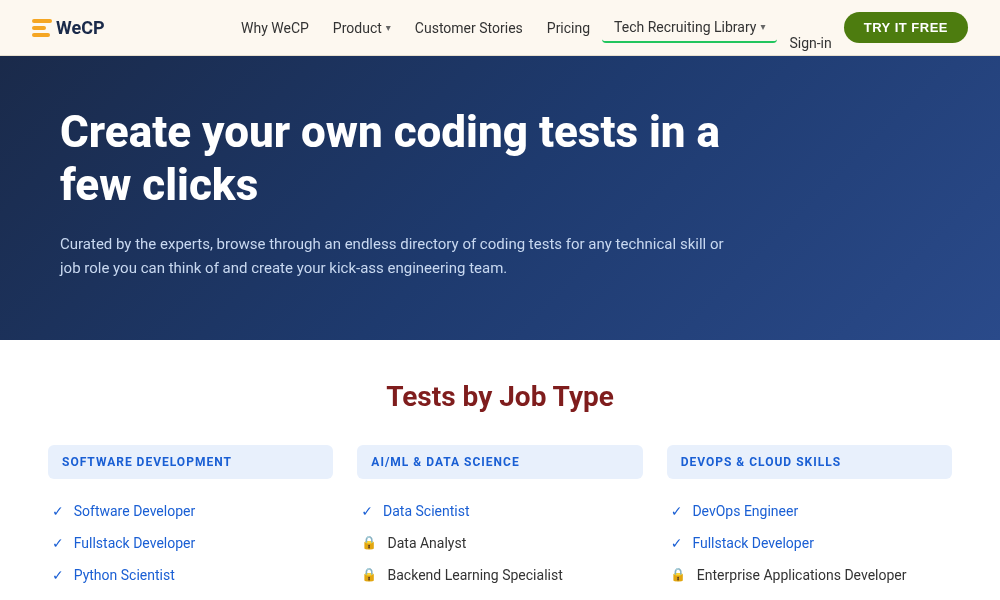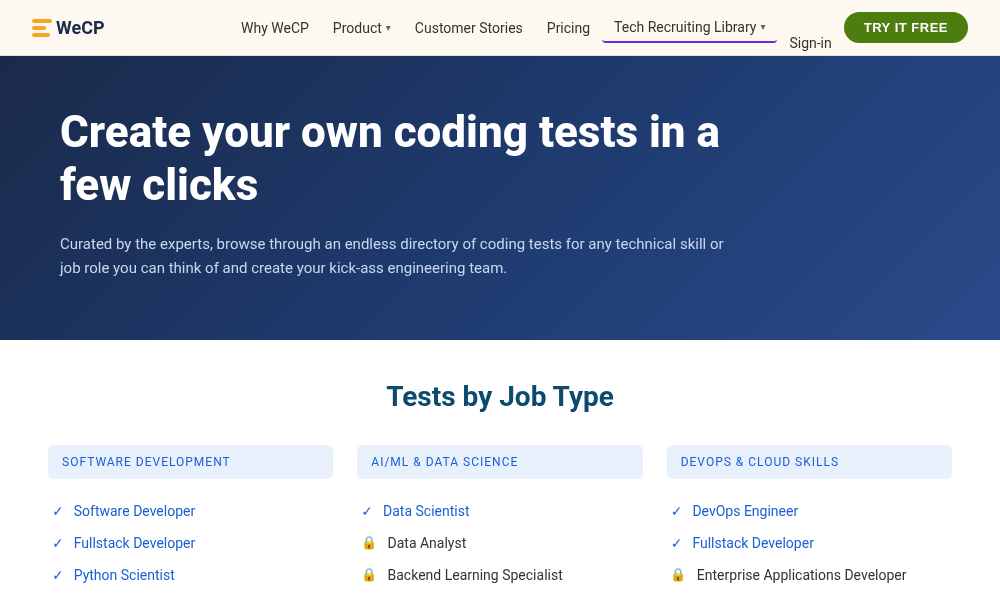--- a/index.html
+++ b/index.html
@@ -49,21 +49,21 @@
       font-size: 14px;
       color: #333;
       cursor: pointer;
       border-radius: 4px;
       display: flex;
       align-items: center;
       gap: 4px;
       white-space: nowrap;
     }
     .nav-link.active-underline {
-      border-bottom: 2px solid #6d28d9;
+      border-bottom: 2px solid #22c55e;
     }
     .chevron {
       font-size: 10px;
       color: #666;
     }
     .nav-signin {
       font-size: 14px;
       color: #333;
       cursor: pointer;
       padding: 6px 12px;
@@ -104,34 +104,34 @@
     }
 
     
     .main-content {
       padding: 40px 48px;
       background: #fff;
     }
     .section-title {
       font-size: 28px;
       font-weight: 700;
-      color: #0c4a6e;
+      color: #7f1d1d;
       text-align: center;
       margin-bottom: 32px;
     }
 
     
     .columns {
       display: grid;
       grid-template-columns: 1fr 1fr 1fr;
       gap: 24px;
     }
     .col-header {
       font-size: 12px;
-      font-weight: 400;
+      font-weight: 700;
       color: #1a5fd4;
       letter-spacing: 1px;
       text-transform: uppercase;
       padding: 10px 14px;
       background: #e8f0fc;
       border-radius: 6px;
       margin-bottom: 16px;
     }
     .list-item {
       display: flex;

